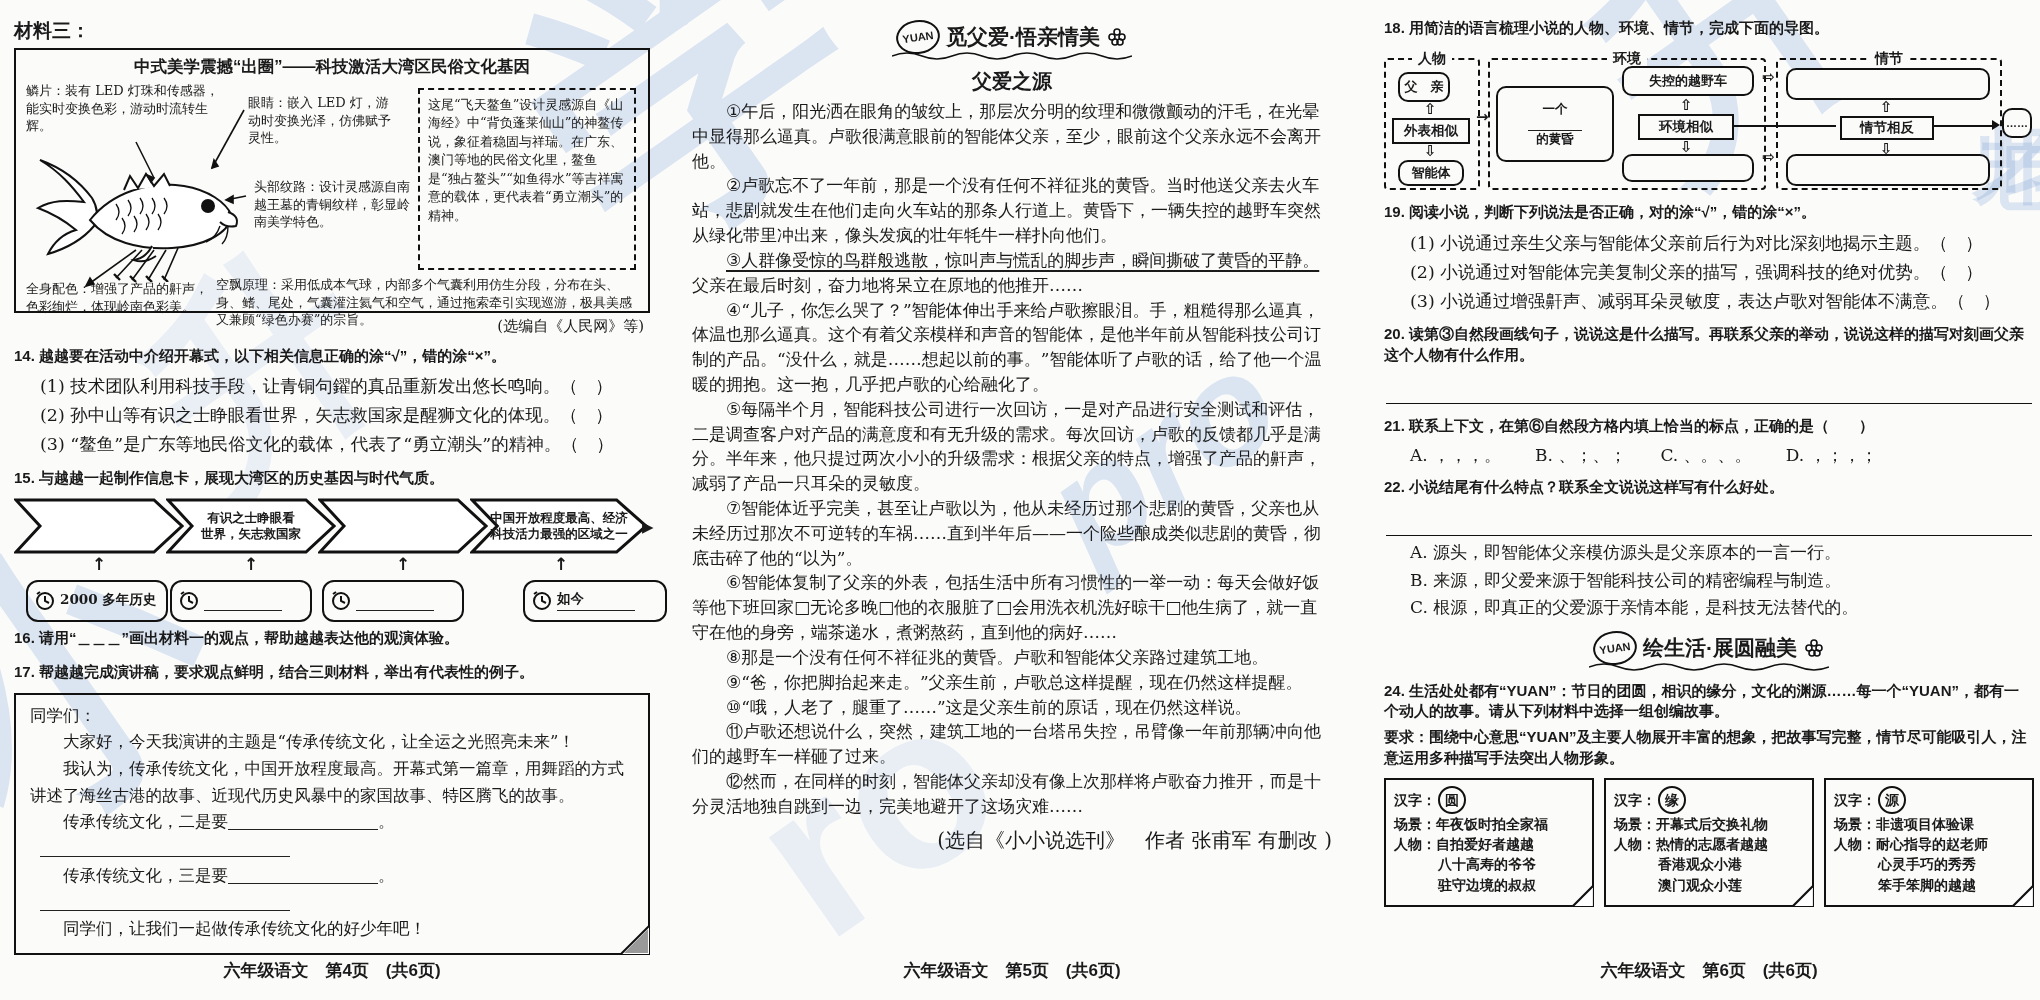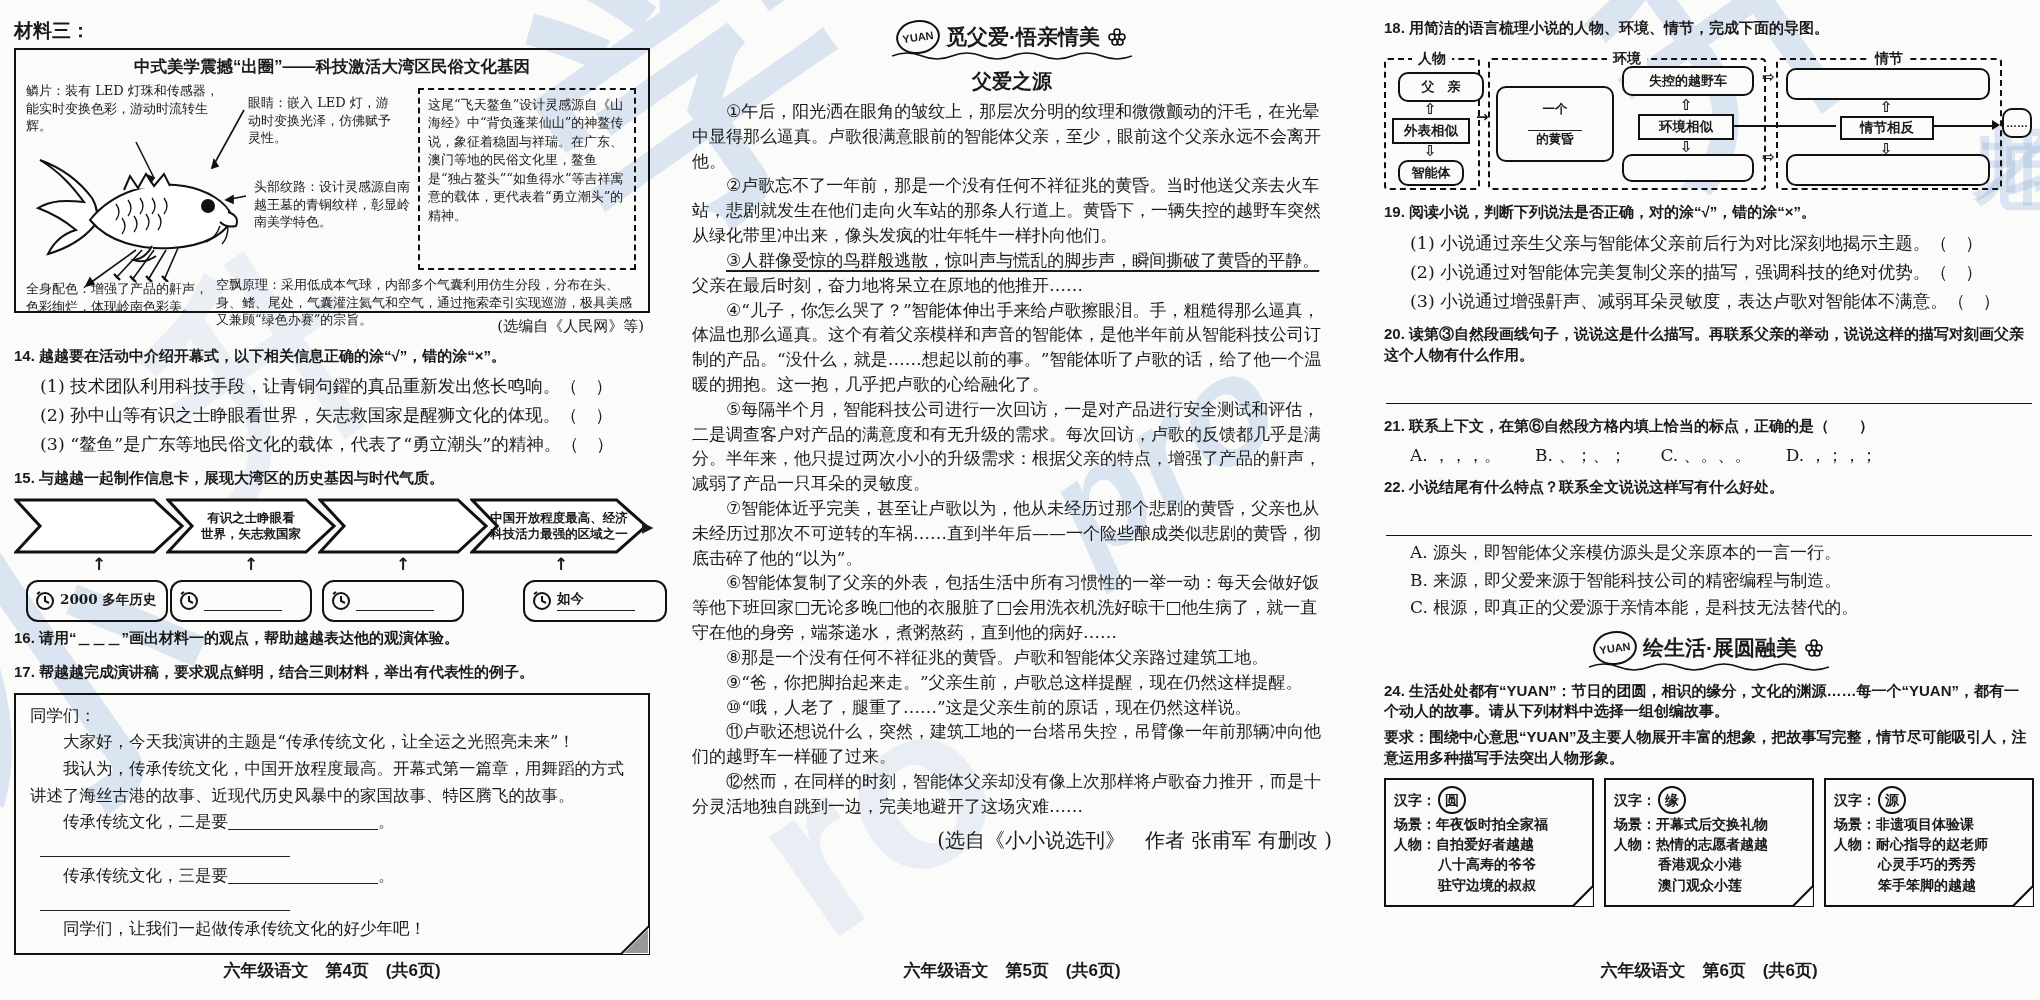--- a/index.html
+++ b/index.html
@@ -319,21 +319,21 @@
 
     <div class="footer">六年级语文　第5页　(共6页)</div>
   </section>
 
   <section class="col page6">
     <div class="stem" style="margin-top:0">18. 用简洁的语言梳理小说的人物、环境、情节，完成下面的导图。</div>
 
     <div class="map">
       <div class="dashbox d-renwu">
         <span class="dash-label">人物</span>
-        <div class="rbox" style="left:12px;top:12px;width:86px;height:30px">父　亲</div>
+        <div class="rbox" style="left:12px;top:12px;width:52px;height:30px">父　亲</div>
         <span class="hollow" style="left:38px;top:40px">⇧</span>
         <div class="sbox" style="left:6px;top:58px;width:78px;height:26px">外表相似</div>
         <span class="hollow" style="left:38px;top:82px">⇩</span>
         <div class="rbox" style="left:12px;top:100px;width:66px;height:26px">智能体</div>
       </div>
 
       <span class="hollow" style="left:92px;top:62px">→</span>
 
       <div class="dashbox d-huanjing">
         <span class="dash-label">环境</span>

